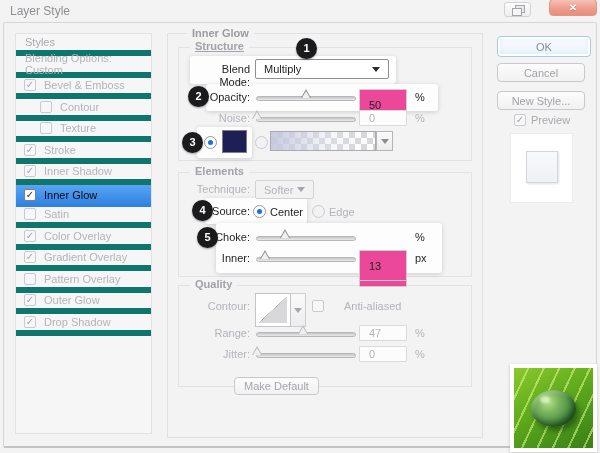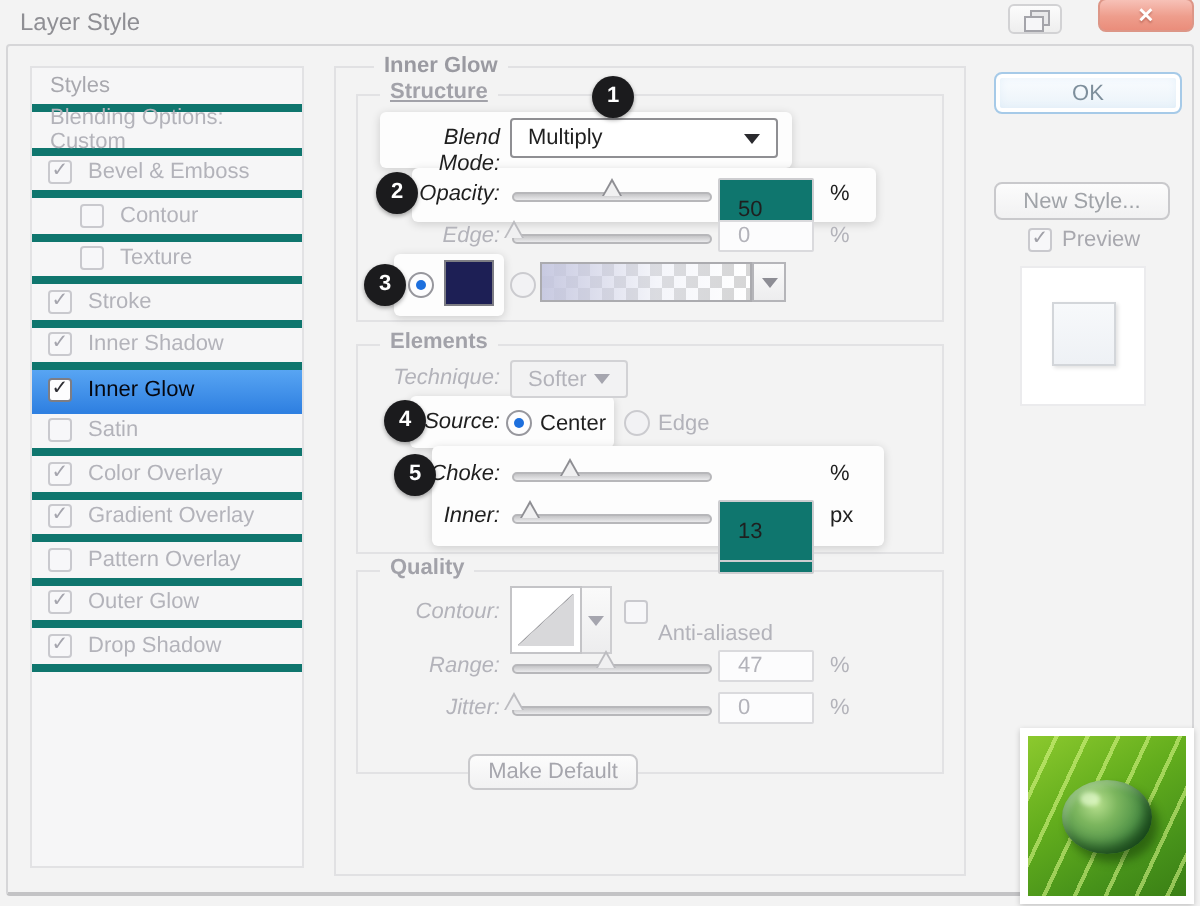--- a/index.html
+++ b/index.html
@@ -31,21 +31,21 @@
   
   .panel {
     position:absolute; left:3px; top:22px; width:594px; height:426px;
     background:#f3f3f3; border:1px solid #d6d6d8; border-bottom:2px solid #c3c3c5; border-radius:2px;
   }
   
   .sidebar {
     position:absolute; left:15px; top:33px; width:137px; height:401px;
     background:#f6f6f7; border:1px solid #e2e2e4;
   }
-  .sb-row { height:21.5px; display:flex; align-items:center; border-bottom:4px solid #0f766e; color:#b3b3ba; }
+  .sb-row { height:21.5px; display:flex; align-items:center; border-bottom:6px solid #0f766e; color:#b3b3ba; }
   .sb-row.header { height:22px; color:#a8a8ae; }
   .sb-row .sb-label { margin-left:9px; }
   .cb {
     width:12px; height:12px; margin-left:8px; flex:0 0 auto;
     background:#f7f7f9; border:1px solid #c9c9ce; border-radius:2px;
     font-size:10px; line-height:10px; text-align:center; color:#a5a5ae;
   }
   .sb-row .cb + .sb-label { margin-left:8px; }
   .sb-row.indent .cb { margin-left:24px; }
   .sb-row.selected {
@@ -70,36 +70,36 @@
   .hl-opacity   { left:206px; top:84px;  width:232px; height:27px; }
   .hl-color     { left:197px; top:127px; width:55px;  height:31px; }
   .hl-source    { left:205px; top:198px; width:102px; height:26px; }
   .hl-chokesize { left:216px; top:223px; width:226px; height:50px; }
   .badge {
     position:absolute; width:21px; height:21px; border-radius:50%;
     background:#1b1b1d; color:#fff; font-weight:bold; font-size:11px;
     text-align:center; line-height:21px; box-shadow:0 1px 2px rgba(0,0,0,.35);
   }
   
-  .flabel { position:absolute; width:60px; text-align:right; line-height:13px; color:#1f1f1f;font-style:italic; }
+  .flabel { position:absolute; width:60px; text-align:right; line-height:13px; color:#1f1f1f; }
   .dis { color:#b3b3ba !important; }
   .dropdown {
     position:absolute; background:#fff; border:1px solid #8f8f93; border-radius:2px;
     display:flex; align-items:center; padding:0 8px; color:#1f1f1f;
   }
   .dropdown.disabled { background:#f2f2f3; border-color:#d2d2d5; color:#b3b3ba; }
   .dd-text { flex:1; }
   .arr-down { width:0; height:0; border-left:4px solid transparent; border-right:4px solid transparent; border-top:5px solid #2a2a2e; }
   .dropdown.disabled .arr-down { border-top-color:#a5a5ae; }
   .slider { position:absolute; width:100px; height:5px; background:linear-gradient(#c5c5c7,#eaeaec); border:1px solid #b7b7ba; border-radius:3px; }
   .thumb { position:absolute; top:-8px; width:0; height:0; border-left:5.5px solid transparent; border-right:5.5px solid transparent; border-bottom:9px solid #8e8e93; }
   .thumb::after { content:""; position:absolute; left:-4px; top:2px; border-left:4px solid transparent; border-right:4px solid transparent; border-bottom:7px solid #f0f0f1; }
   .slider.disabled .thumb { border-bottom-color:#bcbcc0; }
   .valbox {
-    position:absolute; width:48px; height:31px; background:#0f766e; border:1px solid #cdcdd0; border-radius:1px;
+    position:absolute; width:48px; height:31px; background:#ec4899; border:1px solid #cdcdd0; border-radius:1px;
     font-family:"Liberation Sans", sans-serif; font-size:11px; color:#1f1f1f; padding-left:9px; outline:none;
   }
   .valbox.disabled { color:#b3b3ba; border-color:#dadadd; background:#fcfcfd; }
   .unit { position:absolute; line-height:13px; }
   .radio { position:absolute; width:13px; height:13px; border-radius:50%; background:#fdfdfe; border:1px solid #97979d; }
   .radio.sel::after { content:""; display:block; width:5px; height:5px; border-radius:50%; background:#1d6fdd; margin:3px 0 0 3px; }
   .radio.disabled { border-color:#cbcbcf; background:#f2f2f4; }
   .swatch { position:absolute; left:222px; top:130px; width:25px; height:23px; background:#1d1f55; border:1px solid #7d7d84; }
   .gradbar {
     position:absolute; left:270px; top:131px; width:106px; height:20px;
@@ -271,21 +271,21 @@
     <span class="arr-down"></span>
   </div>
 
   <div class="flabel" style="left:190px; top:91px;">Opacity:</div>
   <div class="slider" style="left:256px; top:96px;">
     <span class="thumb" style="left: calc(50% - 5px);"></span>
   </div>
   <input class="valbox" style="left: 359px; top: 89px;" readonly="" value="50">
   <div class="unit" style="left:415px; top:91px;">%</div>
 
-  <div class="flabel dis" style="left:190px; top:112px;">Edge:</div>
+  <div class="flabel dis" style="left:190px; top:112px;">Noise:</div>
   <div class="slider disabled" style="left:256px; top:117px;">
     <span class="thumb" style="left: calc(0% - 5px);"></span>
   </div>
   <input class="valbox disabled" style="left: 359px; top: 110px; height: 16px;" readonly="" value="0">
   <div class="unit dis" style="left:415px; top:112px;">%</div>
 
   <div class="radio sel" style="left:204px; top:136px;"></div>
   <div class="swatch"></div>
   <div class="radio disabled" style="left:255px; top:136px;"></div>
   <div class="gradbar"></div>
@@ -320,39 +320,40 @@
   <div class="unit" style="left:415px; top:252px;">px</div>
 
   <div class="flabel dis" style="left:190px; top:300px;">Contour:</div>
   <div class="contour-thumb">
     <div class="contour-curve"></div>
   </div>
   <div class="contour-arrow">
     <span class="arr-down"></span>
   </div>
   <div class="cb-sq" style="left:312px; top:300px;"></div>
-  <div class="unit dis" style="left:329px; top:300px;margin-top:11px;">Anti-aliased</div>
+  <div class="unit dis" style="left:344px; top:300px;">Anti-aliased</div>
 
   <div class="flabel dis" style="left:190px; top:327px;">Range:</div>
   <div class="slider disabled" style="left:256px; top:332px;">
     <span class="thumb" style="left: calc(47% - 5px);"></span>
   </div>
   <input class="valbox disabled" style="left: 359px; top: 325px; height: 16px;" readonly="" value="47">
   <div class="unit dis" style="left:415px; top:327px;">%</div>
 
   <div class="flabel dis" style="left:190px; top:348px;">Jitter:</div>
   <div class="slider disabled" style="left:256px; top:353px;">
     <span class="thumb" style="left: calc(0% - 5px);"></span>
   </div>
   <input class="valbox disabled" style="left: 359px; top: 346px; height: 16px;" readonly="" value="0">
   <div class="unit dis" style="left:415px; top:348px;">%</div>
 
   <div class="btn btn-footer btn-makedef">Make Default</div>
 
   <div class="btn btn-ok">OK</div>
+  <div class="btn btn-cancel">Cancel</div>
   <div class="btn btn-newstyle">New Style...</div>
   <div class="cb-sq" style="left:514px; top:114px;">✓</div>
   <div class="preview-label">Preview</div>
   <div class="preview-box">
     <div class="preview-inner"></div>
   </div>
 
   <div class="leaf">
     <div class="leaf-photo">
       <div class="water-drop"></div>

